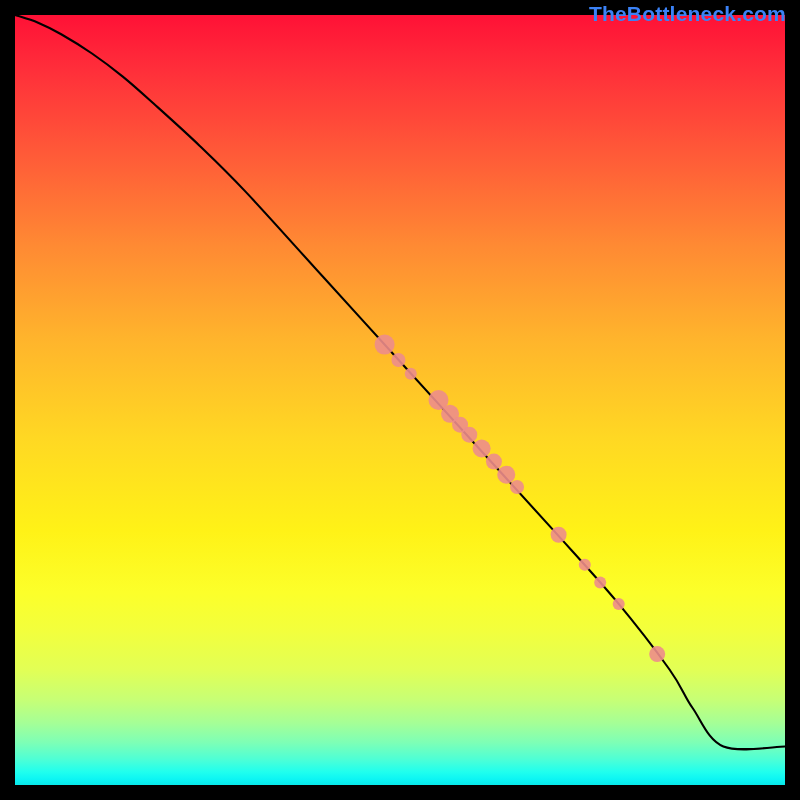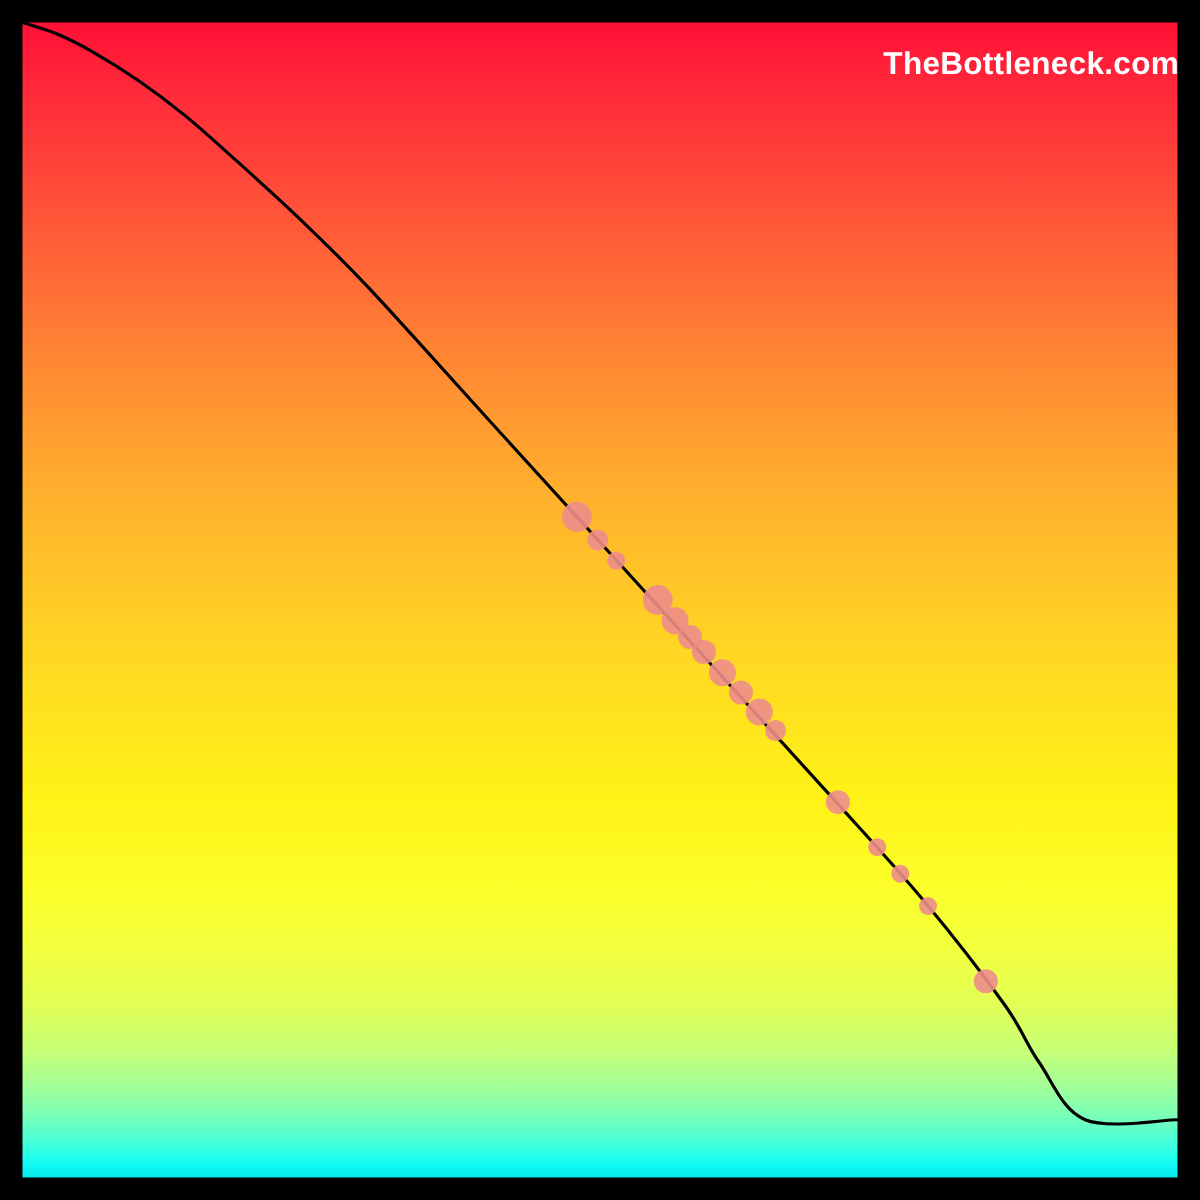--- a/index.html
+++ b/index.html
@@ -58,26 +58,25 @@
     stroke-linejoin: round;
   }
   .dot {
     fill: #ed8d8b;
     fill-opacity: 0.9;
   }
   .watermark {
     position: absolute;
     top: 2px;
     right: 14px;
-    color: #ffffff;
+    color: #3b82f6;
     font-size: 21px;
     font-weight: 600;
     letter-spacing: 0.2px;
     user-select: none;
-    margin-top: 29px;
   }
 </style>
 </head>
 <body>
 
 <div class="stage">
   <div class="plot">
     <svg class="layer" viewBox="0 0 770 770">
       <path id="curve-path" class="curve" d="M 0.00 0.00 C 3.85 1.28, 15.40 4.49, 23.10 7.70 C 30.80 10.91, 37.22 14.12, 46.20 19.25 C 55.18 24.38, 66.73 31.44, 77.00 38.50 C 87.27 45.56, 97.53 53.26, 107.80 61.60 C 118.07 69.94, 125.77 77.00, 138.60 88.55 C 151.43 100.10, 169.40 116.14, 184.80 130.90 C 200.20 145.66, 210.47 155.28, 231.00 177.10 C 251.53 198.92, 282.33 233.57, 308.00 261.80 C 333.67 290.03, 359.33 318.27, 385.00 346.50 C 410.67 374.73, 436.33 402.97, 462.00 431.20 C 487.67 459.43, 515.90 490.23, 539.00 515.90 C 562.10 541.57, 581.35 562.10, 600.60 585.20 C 619.85 608.30, 641.67 636.53, 654.50 654.50 C 667.33 672.47, 668.62 680.17, 677.60 693.00 C 686.58 705.83, 693.00 725.08, 708.40 731.50 C 723.80 737.92, 759.73 731.50, 770.00 731.50"></path>
       <g id="dots">

